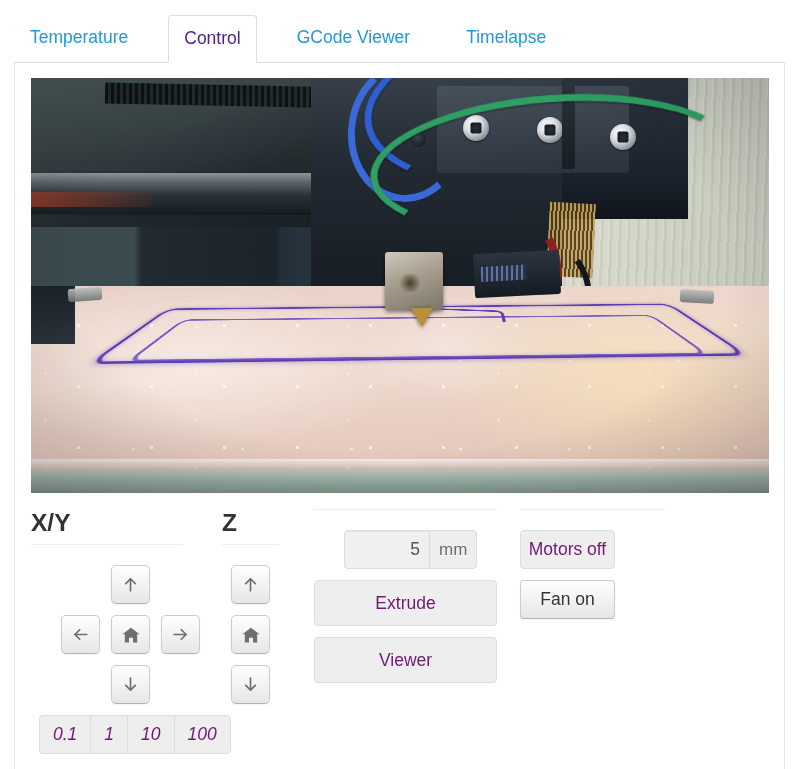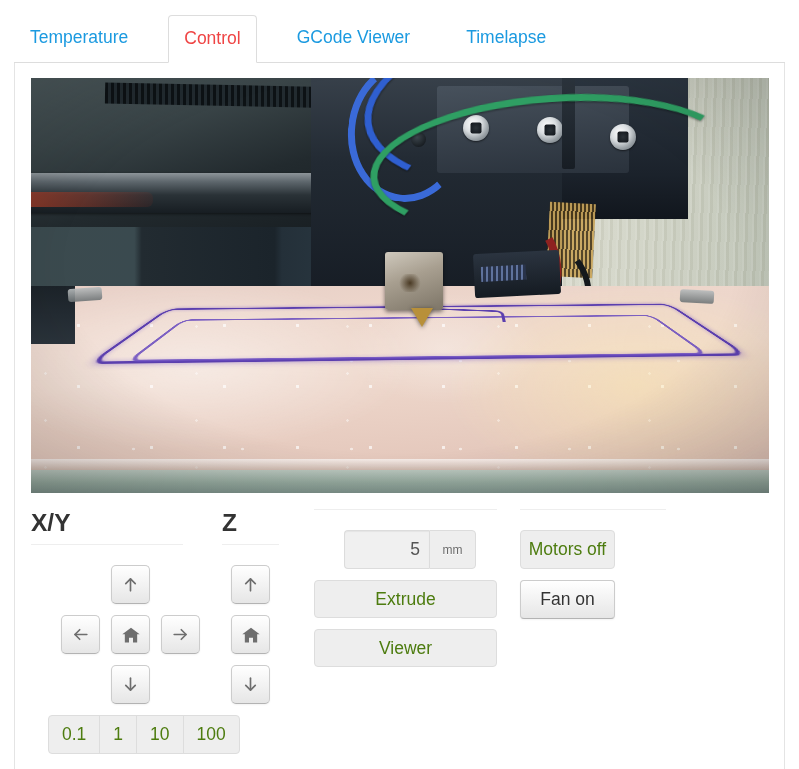--- a/index.html
+++ b/index.html
@@ -41,21 +41,21 @@
     line-height: 1.42;
     color: #1b9ae0;
     text-decoration: none;
     border: 1px solid transparent;
     border-radius: 4px 4px 0 0;
     background: transparent;
     cursor: pointer;
     white-space: nowrap;
   }
   .tab.active {
-    color: #ef4444;
+    color: #4c1d95;
     background: #ffffff;
     border: 1px solid #dddddd;
     border-bottom-color: #ffffff;
     margin-bottom: -1px;
   }
 
   
   .panel {
     position: absolute;
     left: 14px;
@@ -367,21 +367,21 @@
     border: 1px solid #cccccc;
     border-bottom-color: #b3b3b3;
     border-radius: 4px;
     text-shadow: 0 1px 1px rgba(255,255,255,.75);
     box-shadow: inset 0 1px 0 rgba(255,255,255,.2), 0 1px 2px rgba(0,0,0,.05);
     cursor: pointer;
     padding: 0;
     user-select: none;
   }
   .btn.disabled {
-    color: #4d7c0f;
+    color: #701a75;
     background-image: none;
     background-color: #eeeeee;
     border-color: #dddddd;
     border-bottom-color: #dddddd;
     box-shadow: none;
     text-shadow: none;
     cursor: default;
   }
 
   
@@ -410,21 +410,22 @@
     grid-template-columns: 39px;
     grid-template-rows: 39px 39px 39px;
     gap: 11px;
     margin-left: 9px;
   }
 
   
   .btn-group {
     display: inline-flex;
     margin-top: 11px;
-    margin-left: 17px;
+    margin-left: 8px;
+    font-style: italic;
   }
   .btn-group .btn {
     border-radius: 0;
     height: 39px;
     padding: 0 13px;
     margin-left: -1px;
     font-size: 17.5px;
   }
   .btn-group .btn:first-child { border-radius: 4px 0 0 4px; margin-left: 0; }
   .btn-group .btn:last-child  { border-radius: 0 4px 4px 0; }
@@ -450,31 +451,31 @@
     outline: none;
     box-shadow: inset 0 1px 1px rgba(0,0,0,.05);
   }
   .e-addon {
     display: flex;
     align-items: center;
     justify-content: center;
     min-width: 47px;
     height: 39px;
     padding: 16px 9px;
-    font-size: 12px;
+    font-size: 17px;
     color: #6b6b6b;
     background: #eeeeee;
     border: 1px solid #dcdcdc;
     border-radius: 0 4px 4px 0;
     text-shadow: 0 1px 0 #ffffff;
   }
   .btn-wide {
     display: flex;
     width: 183px;
-    height: 38px;
+    height: 46px;
     margin-bottom: 11px;
   }
 
   
   .btn-gen {
     display: flex;
     width: 95px;
     height: 39px;
     margin-bottom: 11px;
   }

